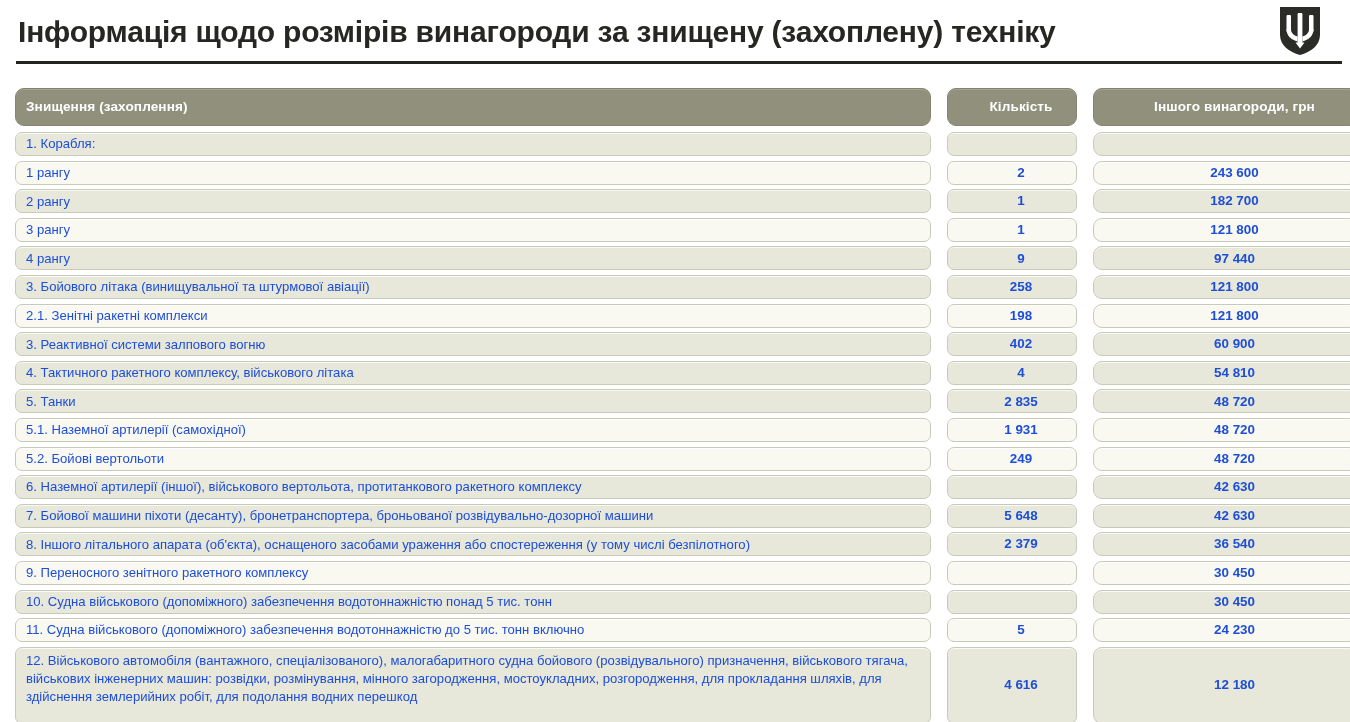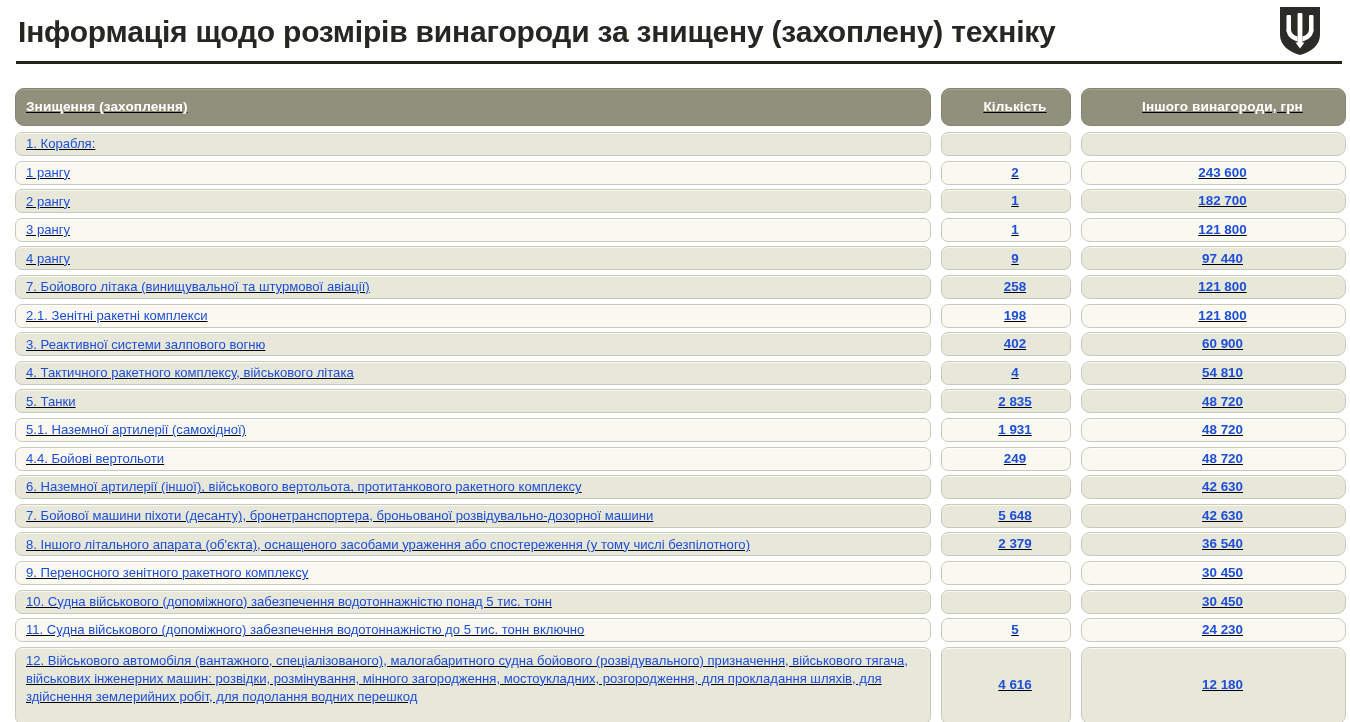--- a/index.html
+++ b/index.html
@@ -55,23 +55,22 @@
     height: 3px;
     background: #24241f;
   }
 
   
   .table-wrap {
     padding: 26px 18px 0 15px;
   }
   .trow {
     display: flex;
-    gap: 10px;
+    gap: 16px;
     margin-bottom: 4.6px;
-    text-decoration: underline;
   }
   .cell {
     border: 1px solid #c9c9ba;
     border-radius: 7px;
     background: #eeeee3;
     min-height: 24px;
     display: flex;
     align-items: center;
     font-size: 13.1px;
     color: #1d4ed8;
@@ -163,21 +162,21 @@
           <div class="cell c-name light">3 рангу</div>
           <div class="cell c-count light">1</div>
           <div class="cell c-reward light">121 800</div>
         </div>
         <div class="trow">
           <div class="cell c-name shade">4 рангу</div>
           <div class="cell c-count shade">9</div>
           <div class="cell c-reward shade">97 440</div>
         </div>
         <div class="trow">
-          <div class="cell c-name shade">7. Бойового літака (винищувальної та штурмової авіації)</div>
+          <div class="cell c-name shade">3. Бойового літака (винищувальної та штурмової авіації)</div>
           <div class="cell c-count shade">258</div>
           <div class="cell c-reward shade">121 800</div>
         </div>
         <div class="trow">
           <div class="cell c-name light">2.1. Зенітні ракетні комплекси</div>
           <div class="cell c-count light">198</div>
           <div class="cell c-reward light">121 800</div>
         </div>
         <div class="trow">
           <div class="cell c-name shade">3. Реактивної системи залпового вогню</div>
@@ -193,21 +192,21 @@
           <div class="cell c-name shade">5. Танки</div>
           <div class="cell c-count shade">2 835</div>
           <div class="cell c-reward shade">48 720</div>
         </div>
         <div class="trow">
           <div class="cell c-name light">5.1. Наземної артилерії (самохідної)</div>
           <div class="cell c-count light">1 931</div>
           <div class="cell c-reward light">48 720</div>
         </div>
         <div class="trow">
-          <div class="cell c-name light">4.4. Бойові вертольоти</div>
+          <div class="cell c-name light">5.2. Бойові вертольоти</div>
           <div class="cell c-count light">249</div>
           <div class="cell c-reward light">48 720</div>
         </div>
         <div class="trow">
           <div class="cell c-name shade">6. Наземної артилерії (іншої), військового вертольота, протитанкового ракетного комплексу</div>
           <div class="cell c-count shade"></div>
           <div class="cell c-reward shade">42 630</div>
         </div>
         <div class="trow">
           <div class="cell c-name shade">7. Бойової машини піхоти (десанту), бронетранспортера, броньованої розвідувально-дозорної машини</div>

